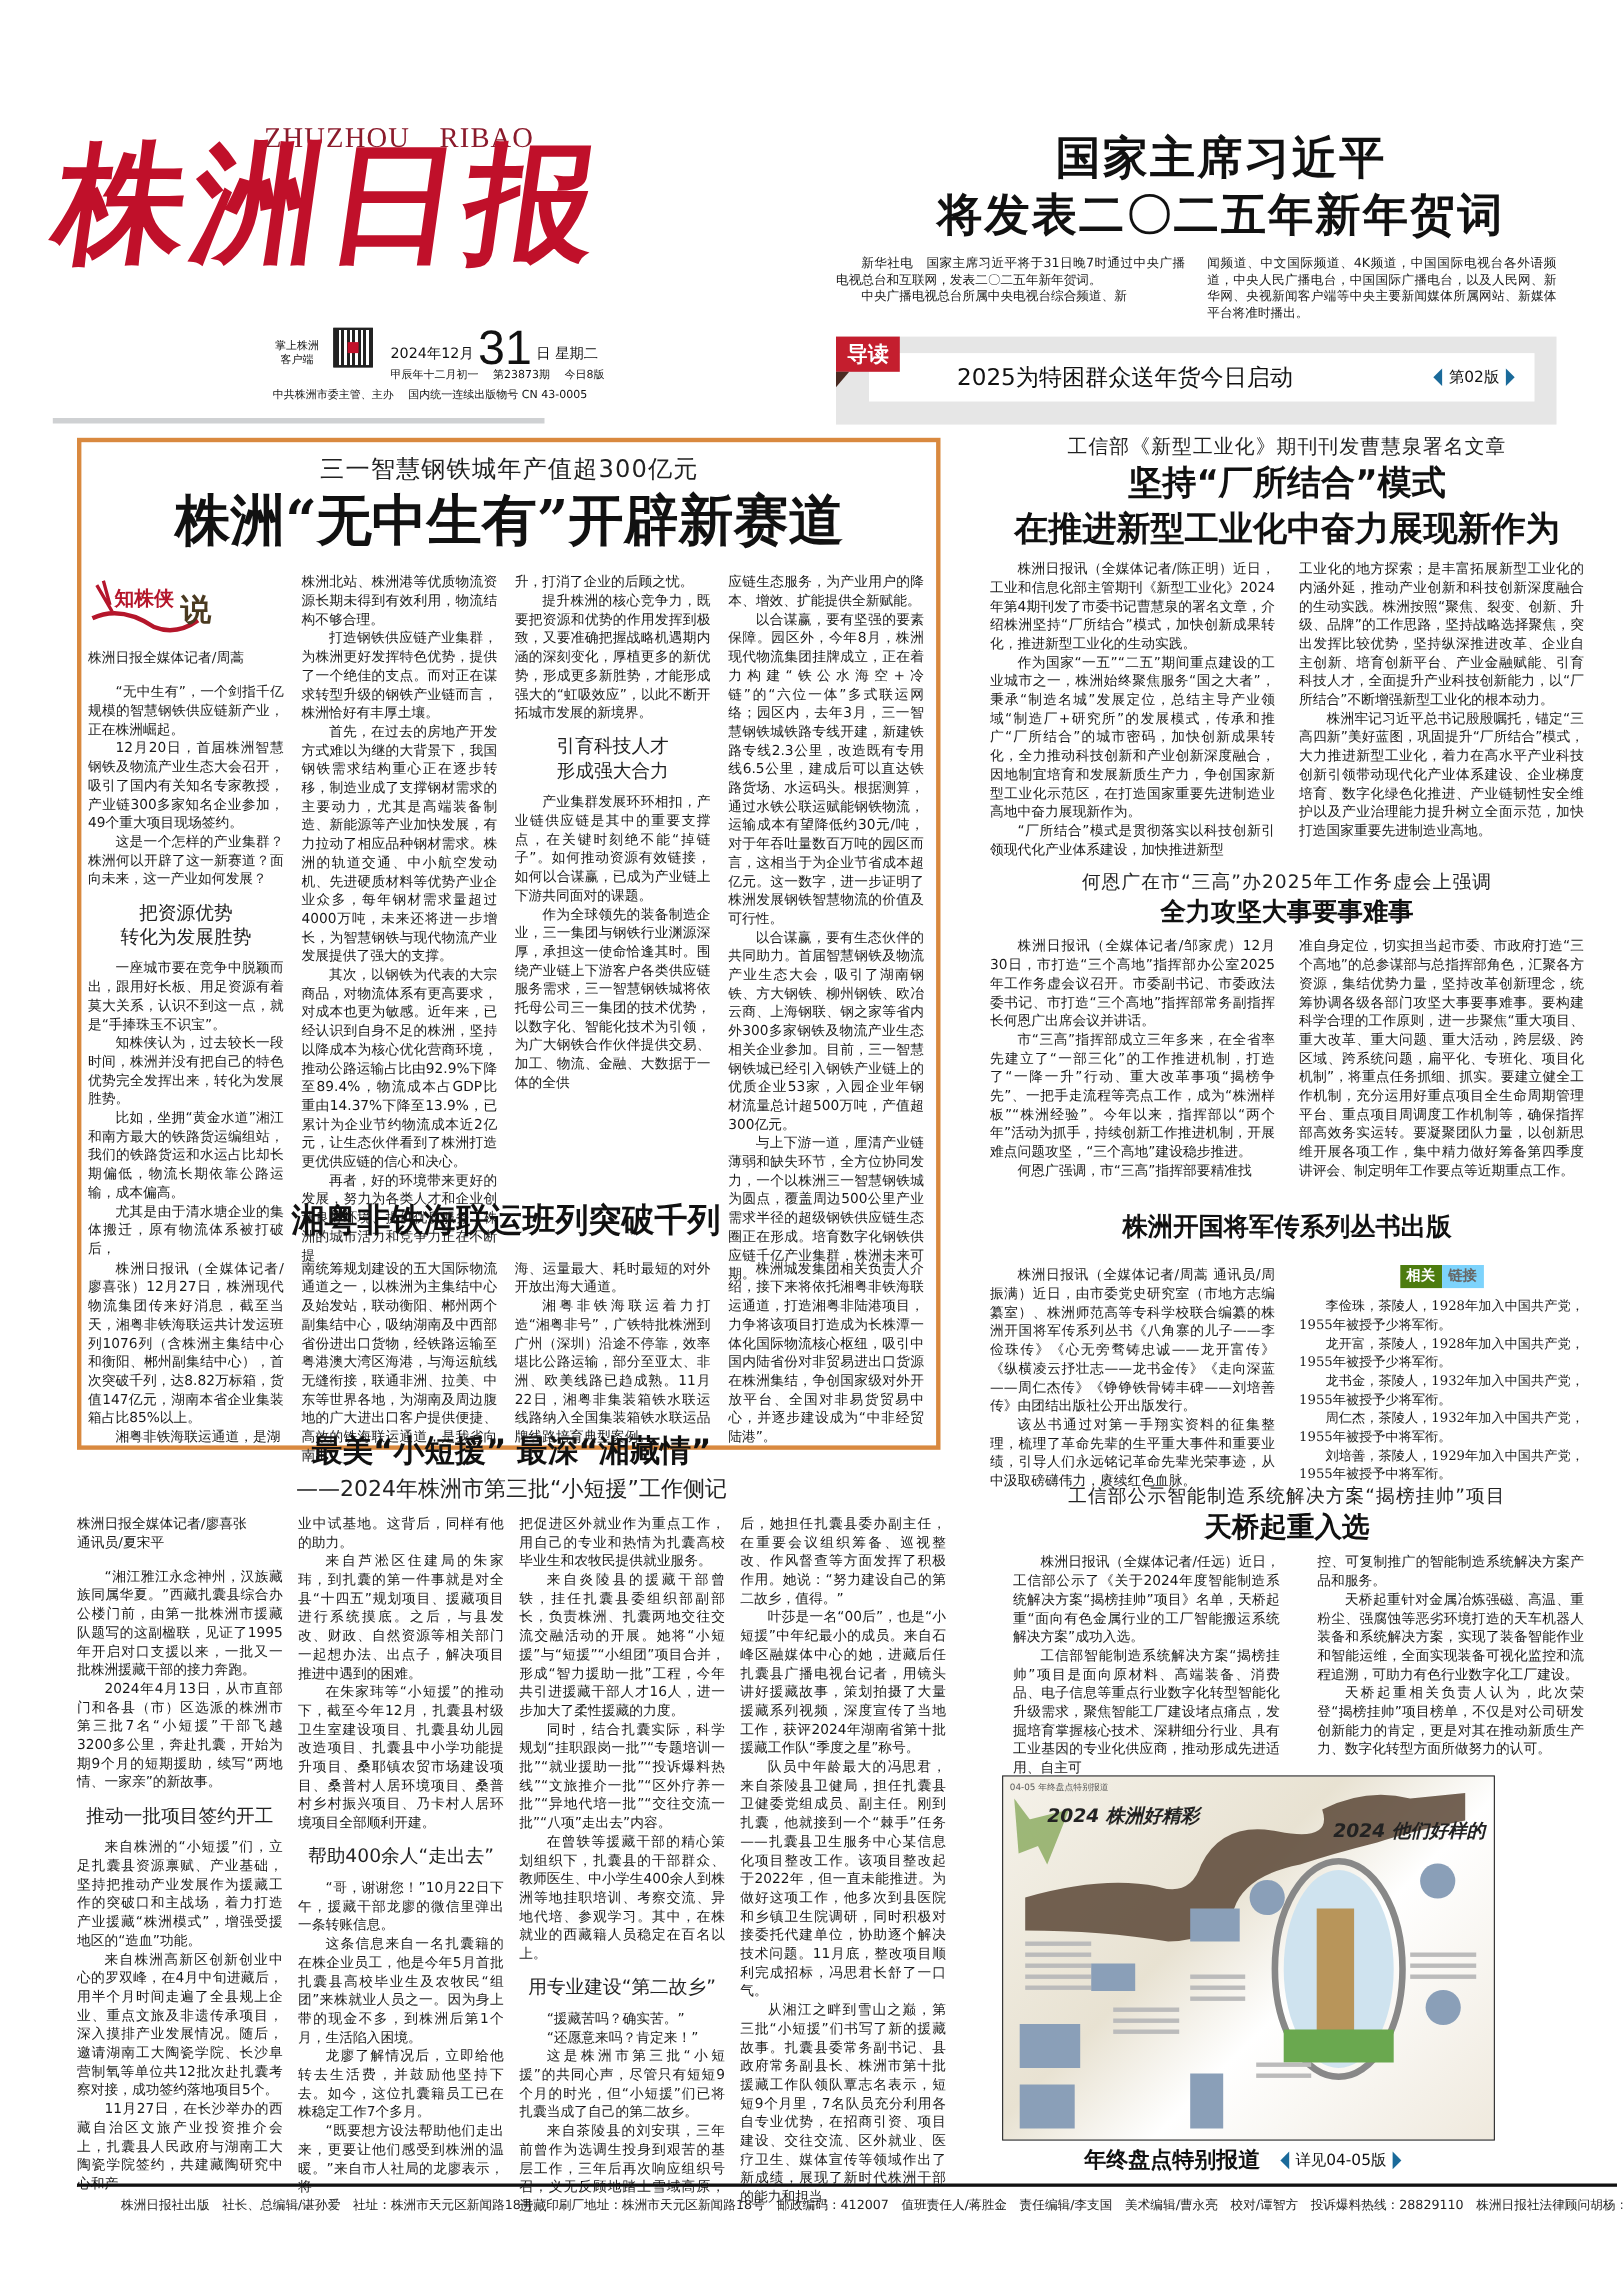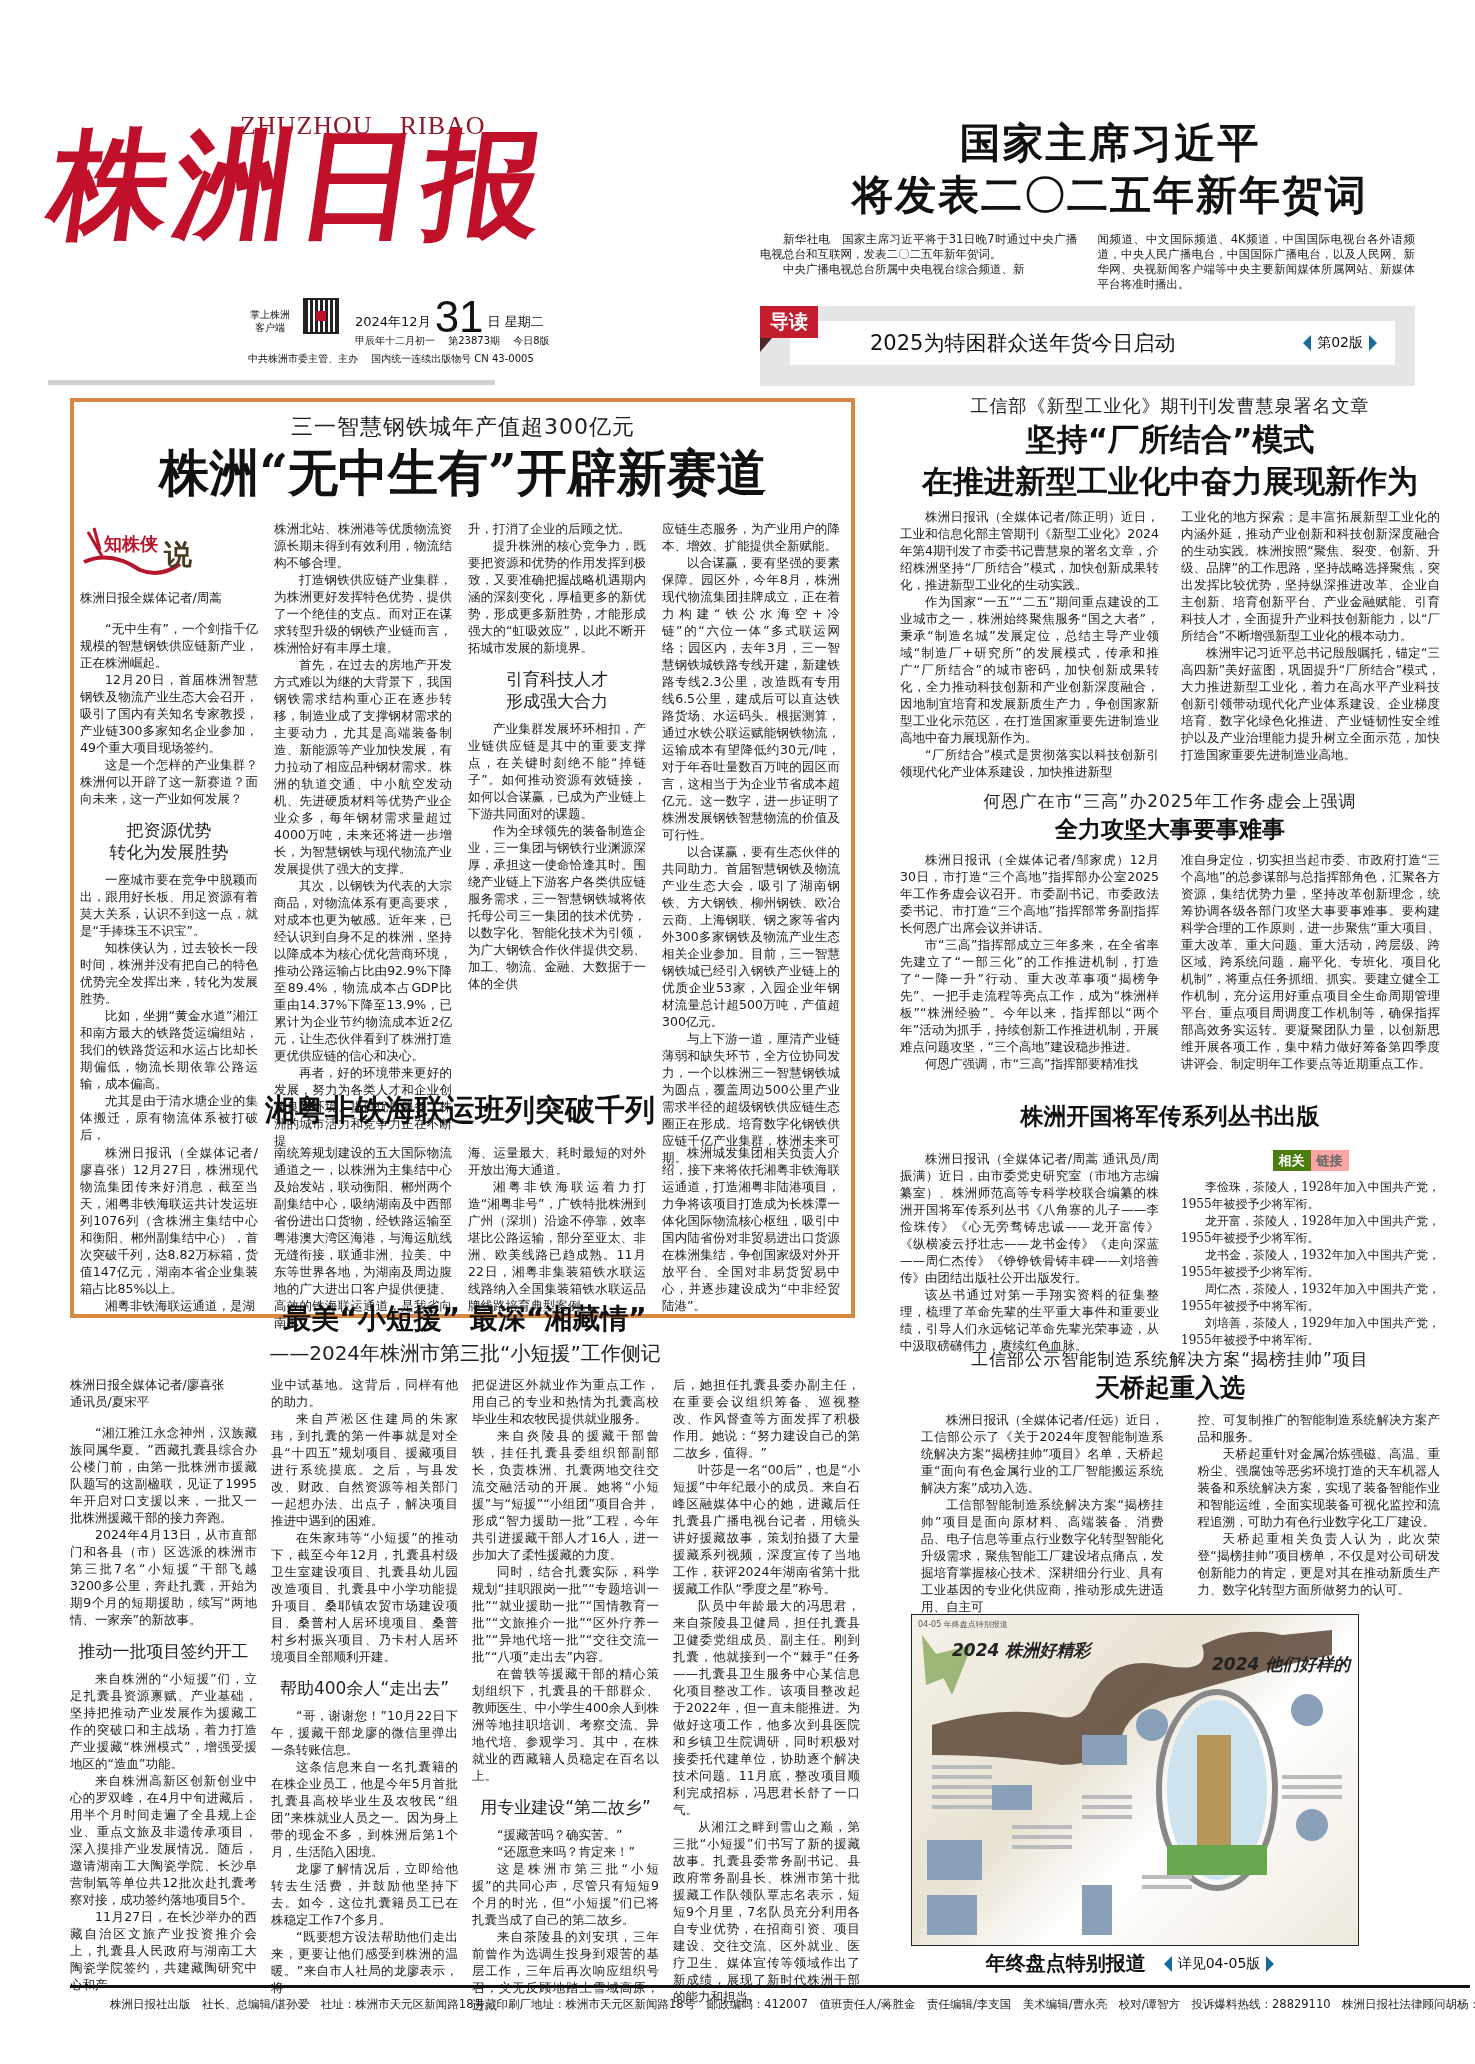--- a/index.html
+++ b/index.html
@@ -29,21 +29,21 @@
   .tri-l{width:0;height:0;border-top:8px solid transparent;border-bottom:8px solid transparent;border-right:8px solid #1a6a9a;display:inline-block;}
   .tri-r{width:0;height:0;border-top:8px solid transparent;border-bottom:8px solid transparent;border-left:8px solid #1a6a9a;display:inline-block;}
   
   .orange{left:70px;top:398px;width:785px;height:920px;border:4px solid #d9893f;box-sizing:border-box;}
   .kicker{font-size:22px;text-align:center;color:#222;letter-spacing:1px;}
   .big-head{font-family:"DejaVu Serif","Liberation Serif",serif;font-weight:bold;text-align:center;}
   .sub-head{font-size:17px;text-align:center;line-height:22px;margin:12px 0 8px;color:#222;}
   .logo-zzx{width:110px;height:55px;position:relative;}
   .related-tag{display:inline-flex;font-size:13px;font-weight:bold;}
   .related-tag span:first-child{background:#4d7c0f;color:#fff;padding:2px 6px;}
-  .related-tag span:last-child{background:#fca5a5;color:#666;padding:2px 6px;}
+  .related-tag span:last-child{background:#7dd3fc;color:#666;padding:2px 6px;}
   .thumb{border:1.5px solid #222;background:linear-gradient(135deg,#f5f2ea 0%,#e8e2d2 40%,#fff 60%,#efe9dd 100%);position:relative;overflow:hidden;}
   .footer-rule{left:70px;top:1985px;width:1400px;height:3px;background:#111;}
   .footer{left:110px;top:1997px;font-size:11.5px;white-space:nowrap;color:#222;}
 </style>
 </head>
 <body>
 
 <div class="abs mast-en">ZHUZHOU　RIBAO</div>
 <div class="abs mast-cn">株洲日报</div>
 
@@ -245,21 +245,21 @@
       <p>在朱家玮等“小短援”的推动下，截至今年12月，扎囊县村级卫生室建设项目、扎囊县幼儿园改造项目、扎囊县中小学功能提升项目、桑耶镇农贸市场建设项目、桑普村人居环境项目、桑普村乡村振兴项目、乃卡村人居环境项目全部顺利开建。</p>
       <div class="sub-head">帮助400余人“走出去”</div>
       <p>“哥，谢谢您！”10月22日下午，援藏干部龙廖的微信里弹出一条转账信息。</p>
       <p>这条信息来自一名扎囊籍的在株企业员工，他是今年5月首批扎囊县高校毕业生及农牧民“组团”来株就业人员之一。因为身上带的现金不多，到株洲后第1个月，生活陷入困境。</p>
       <p>龙廖了解情况后，立即给他转去生活费，并鼓励他坚持下去。如今，这位扎囊籍员工已在株稳定工作7个多月。</p>
       <p>“既要想方设法帮助他们走出来，更要让他们感受到株洲的温暖。”来自市人社局的龙廖表示，将</p>
     </div>
     <div class="body-text">
       <p class="noind">把促进区外就业作为重点工作，用自己的专业和热情为扎囊高校毕业生和农牧民提供就业服务。</p>
       <p>来自炎陵县的援藏干部曾轶，挂任扎囊县委组织部副部长，负责株洲、扎囊两地交往交流交融活动的开展。她将“小短援”与“短援”“小组团”项目合并，形成“智力援助一批”工程，今年共引进援藏干部人才16人，进一步加大了柔性援藏的力度。</p>
-      <p>同时，结合扎囊实际，科学规划“挂职跟岗一批”“专题培训一批”“就业援助一批”“国情教育一批”“文旅推介一批”“区外疗养一批”“异地代培一批”“交往交流一批”“八项”走出去”内容。</p>
+      <p>同时，结合扎囊实际，科学规划“挂职跟岗一批”“专题培训一批”“就业援助一批”“投诉爆料热线”“文旅推介一批”“区外疗养一批”“异地代培一批”“交往交流一批”“八项”走出去”内容。</p>
       <p>在曾轶等援藏干部的精心策划组织下，扎囊县的干部群众、教师医生、中小学生400余人到株洲等地挂职培训、考察交流、异地代培、参观学习。其中，在株就业的西藏籍人员稳定在百名以上。</p>
       <div class="sub-head">用专业建设“第二故乡”</div>
       <p>“援藏苦吗？确实苦。”</p>
       <p>“还愿意来吗？肯定来！”</p>
       <p>这是株洲市第三批“小短援”的共同心声，尽管只有短短9个月的时光，但“小短援”们已将扎囊当成了自己的第二故乡。</p>
       <p>来自茶陵县的刘安琪，三年前曾作为选调生投身到艰苦的基层工作，三年后再次响应组织号召，义无反顾地踏上雪域高原，进藏</p>
     </div>
     <div class="body-text">
       <p class="noind">后，她担任扎囊县委办副主任，在重要会议组织筹备、巡视整改、作风督查等方面发挥了积极作用。她说：“努力建设自己的第二故乡，值得。”</p>
       <p>叶莎是一名“00后”，也是“小短援”中年纪最小的成员。来自石峰区融媒体中心的她，进藏后任扎囊县广播电视台记者，用镜头讲好援藏故事，策划拍摄了大量援藏系列视频，深度宣传了当地工作，获评2024年湖南省第十批援藏工作队“季度之星”称号。</p>

